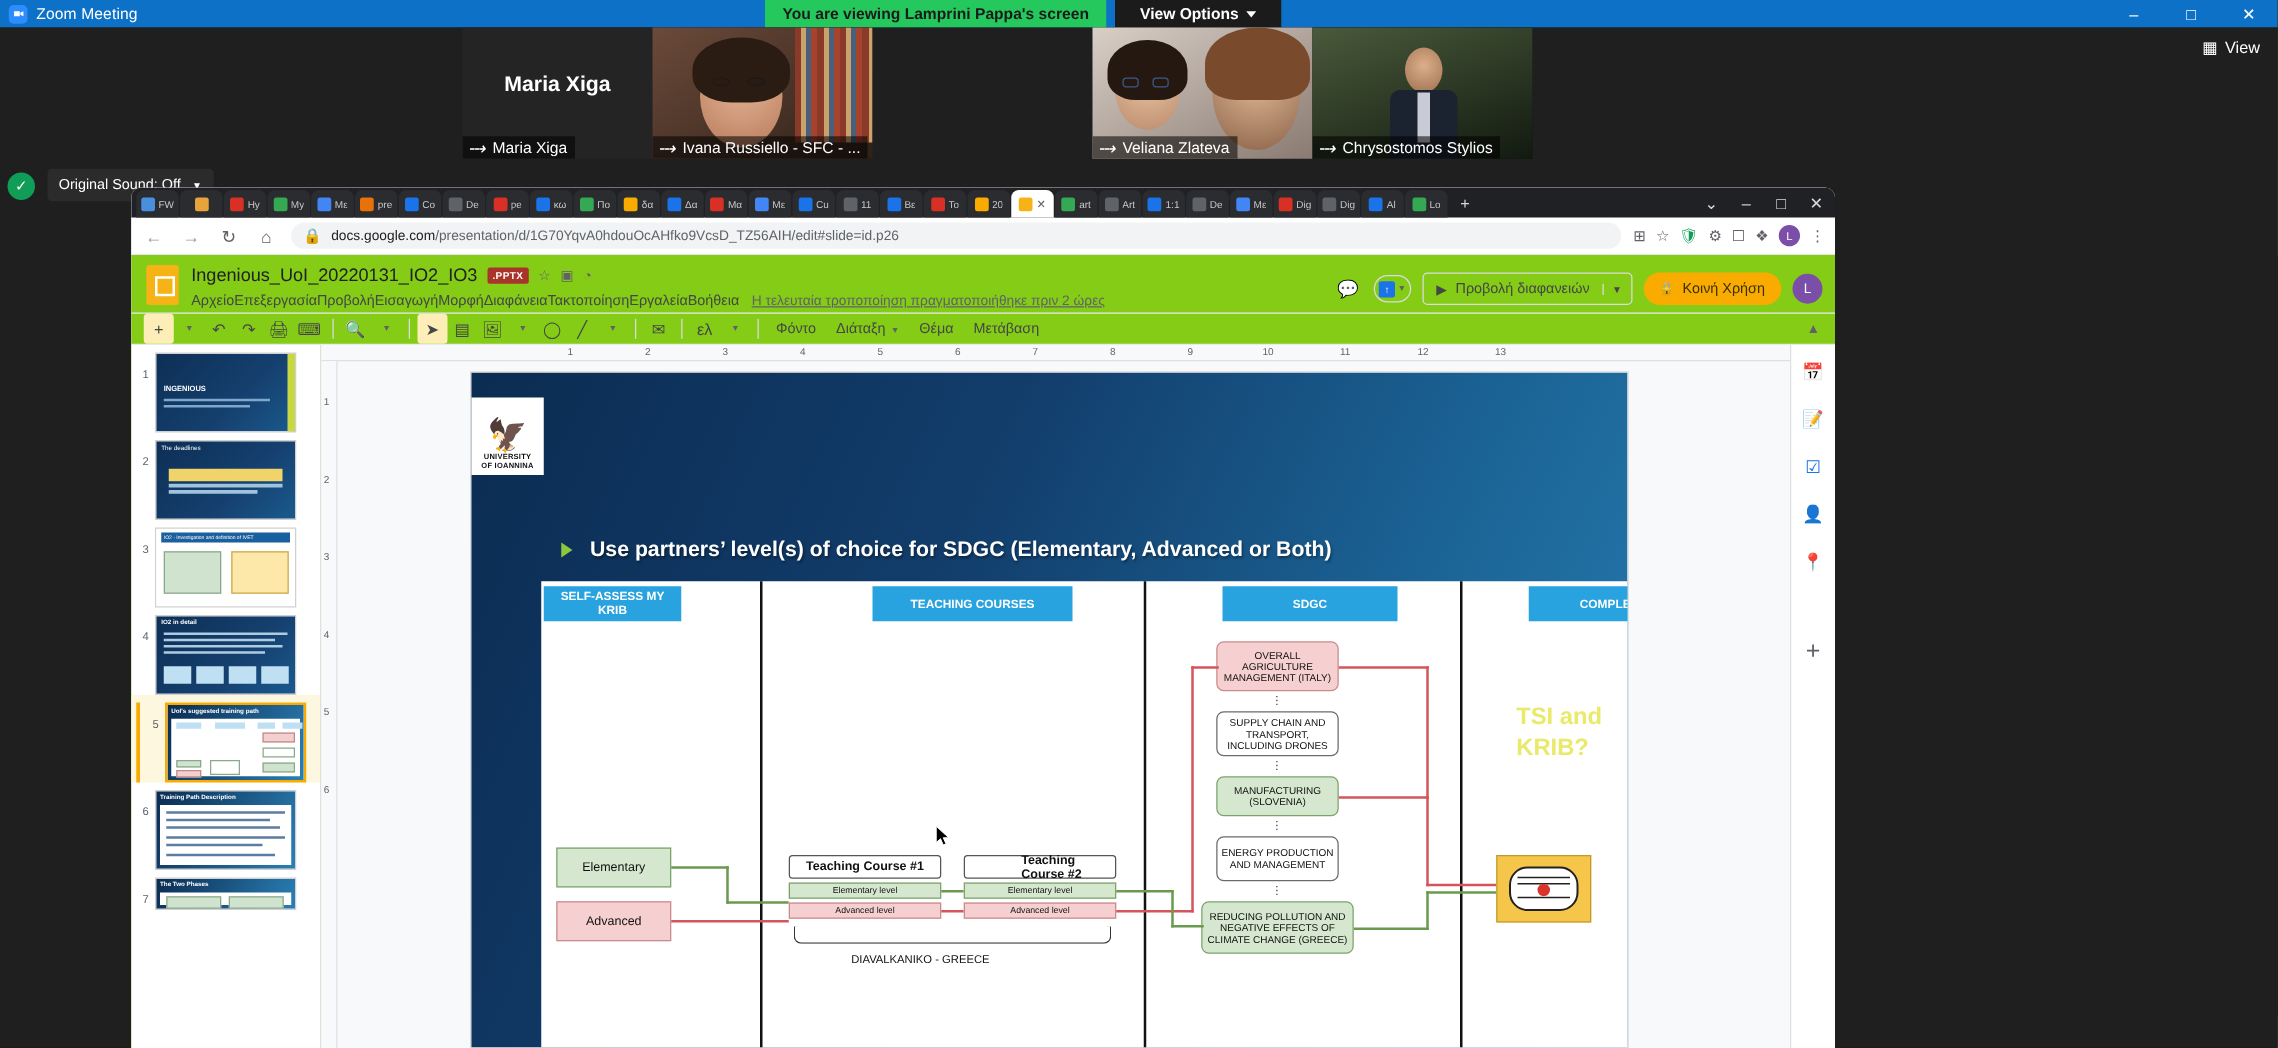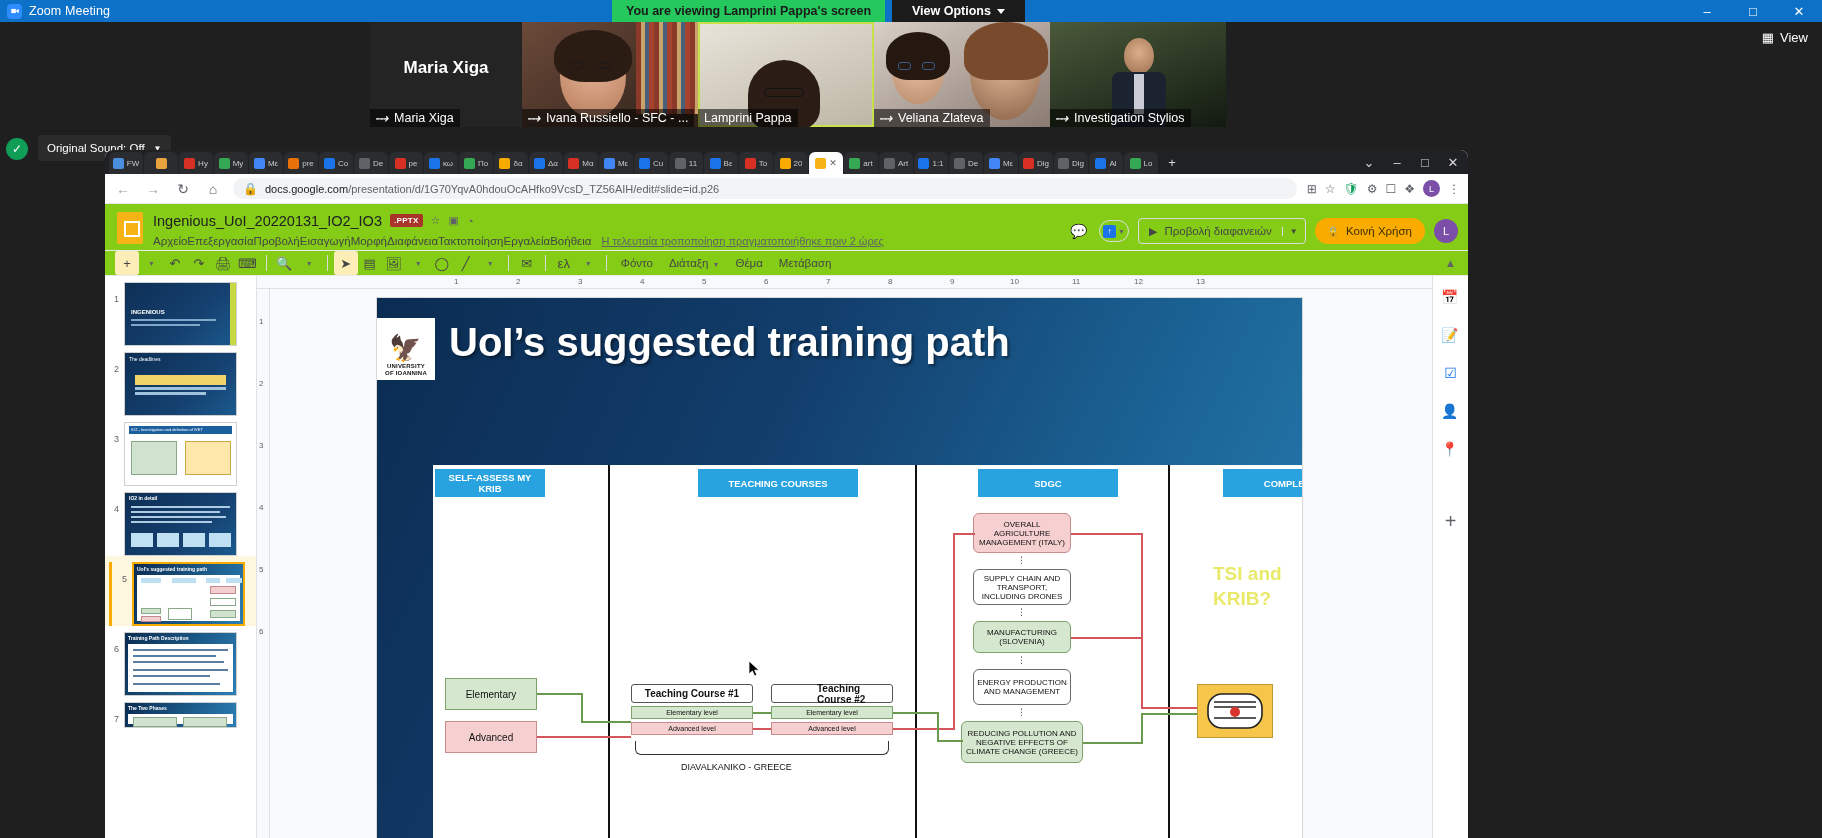--- a/index.html
+++ b/index.html
@@ -249,28 +249,20 @@
       <div class="face" style="left:32px;top:8px;width:78px;height:52px;border-radius:50% 50% 40% 40%;background:#2a1b13;"></div>
       <div style="position:absolute;left:48px;top:40px;width:14px;height:7px;border:1.5px solid #1b1b1b;border-radius:50%;"></div>
       <div style="position:absolute;left:76px;top:40px;width:14px;height:7px;border:1.5px solid #1b1b1b;border-radius:50%;"></div>
       <div style="position:absolute;right:0;top:0;width:62px;height:92px;background:repeating-linear-gradient(90deg,#8b3a2a 0 5px,#c9a36b 5px 9px,#4a5f7a 9px 13px,#a5432f 13px 18px);"></div>
       <div class="namebar">
         <span class="mute-ico">⤏</span>
         <span>Ivana Russiello - SFC - ...</span>
       </div>
     </div>
 
-    <div class="tile" id="tile-lamprini">
-      <div class="face" style="left:58px;top:44px;width:56px;height:60px;background:radial-gradient(circle at 50% 35%,#d9a784,#9c6b4e);"></div>
-      <div class="face" style="left:50px;top:38px;width:72px;height:70px;border-radius:50% 50% 30% 30%;background:#2b1d16;"></div>
-      <div style="position:absolute;left:66px;top:66px;width:40px;height:9px;border:1.2px solid #111;border-radius:4px;"></div>
-      <div class="namebar">
-        <span>Lamprini Pappa</span>
-      </div>
-    </div>
 
     <div class="tile" id="tile-veliana">
       <div class="face" style="left:18px;top:16px;width:52px;height:66px;background:radial-gradient(circle at 50% 40%,#e8c3a4,#b98a6a);"></div>
       <div class="face" style="left:12px;top:10px;width:64px;height:48px;border-radius:50% 50% 35% 35%;background:#241810;"></div>
       <div style="position:absolute;left:24px;top:40px;width:13px;height:8px;border:1.4px solid #3b5a8a;border-radius:3px;"></div>
       <div style="position:absolute;left:48px;top:40px;width:13px;height:8px;border:1.4px solid #3b5a8a;border-radius:3px;"></div>
       <div class="face" style="left:96px;top:6px;width:70px;height:92px;background:radial-gradient(circle at 50% 40%,#e0b896,#8a6147);"></div>
       <div class="face" style="left:90px;top:0;width:84px;height:58px;border-radius:50% 50% 30% 30%;background:#7a4a2c;"></div>
       <div class="namebar">
         <span class="mute-ico">⤏</span>
@@ -278,21 +270,21 @@
       </div>
     </div>
 
     <div class="tile" id="tile-chrys">
       <div style="position:absolute;left:0;top:0;width:176px;height:105px;background:linear-gradient(160deg,#4a5a3b,#121a10);"></div>
       <div class="face" style="left:74px;top:16px;width:30px;height:36px;background:radial-gradient(circle at 50% 40%,#dcae89,#9c6f50);"></div>
       <div style="position:absolute;left:62px;top:50px;width:54px;height:55px;background:#1b2230;border-radius:8px 8px 0 0;"></div>
       <div style="position:absolute;left:84px;top:52px;width:10px;height:40px;background:#c9ccd4;"></div>
       <div class="namebar">
         <span class="mute-ico">⤏</span>
-        <span>Investigation Stylios</span>
+        <span>Chrysostomos Stylios</span>
       </div>
     </div>
 
   </div>
 
   <div id="view-btn">
     <span>▦</span>
     <span>View</span>
   </div>
 
@@ -673,22 +665,25 @@
 
           <div id="slide-canvas">
             <div id="slide-bg"></div>
 
             <div id="slide-logo">
               <div class="eagle">🦅</div>
               <div class="uni">UNIVERSITY</div>
               <div class="uni">OF IOANNINA</div>
             </div>
 
-            <div id="slide-title">UoI’s suggested training path</div>
-
+
+            <div class="bullet-row" style="top:132px">
+              <span class="bullet-tri"></span>
+              <span class="bullet-txt">Use partners’ level(s) of choice for SDGC (Elementary, Advanced or Both)</span>
+            </div>
 
             <div id="diagram">
 
               <div class="vsep" style="left:175px"></div>
               <div class="vsep" style="left:482px"></div>
               <div class="vsep" style="left:735px"></div>
 
               <div class="col-hdr" style="left:2px;top:4px;width:110px;">SELF-ASSESS MY KRIB</div>
               <div class="col-hdr" style="left:265px;top:4px;width:160px;padding-top:9px;height:28px;">TEACHING COURSES</div>
               <div class="col-hdr" style="left:545px;top:4px;width:140px;padding-top:9px;height:28px;">SDGC</div>

